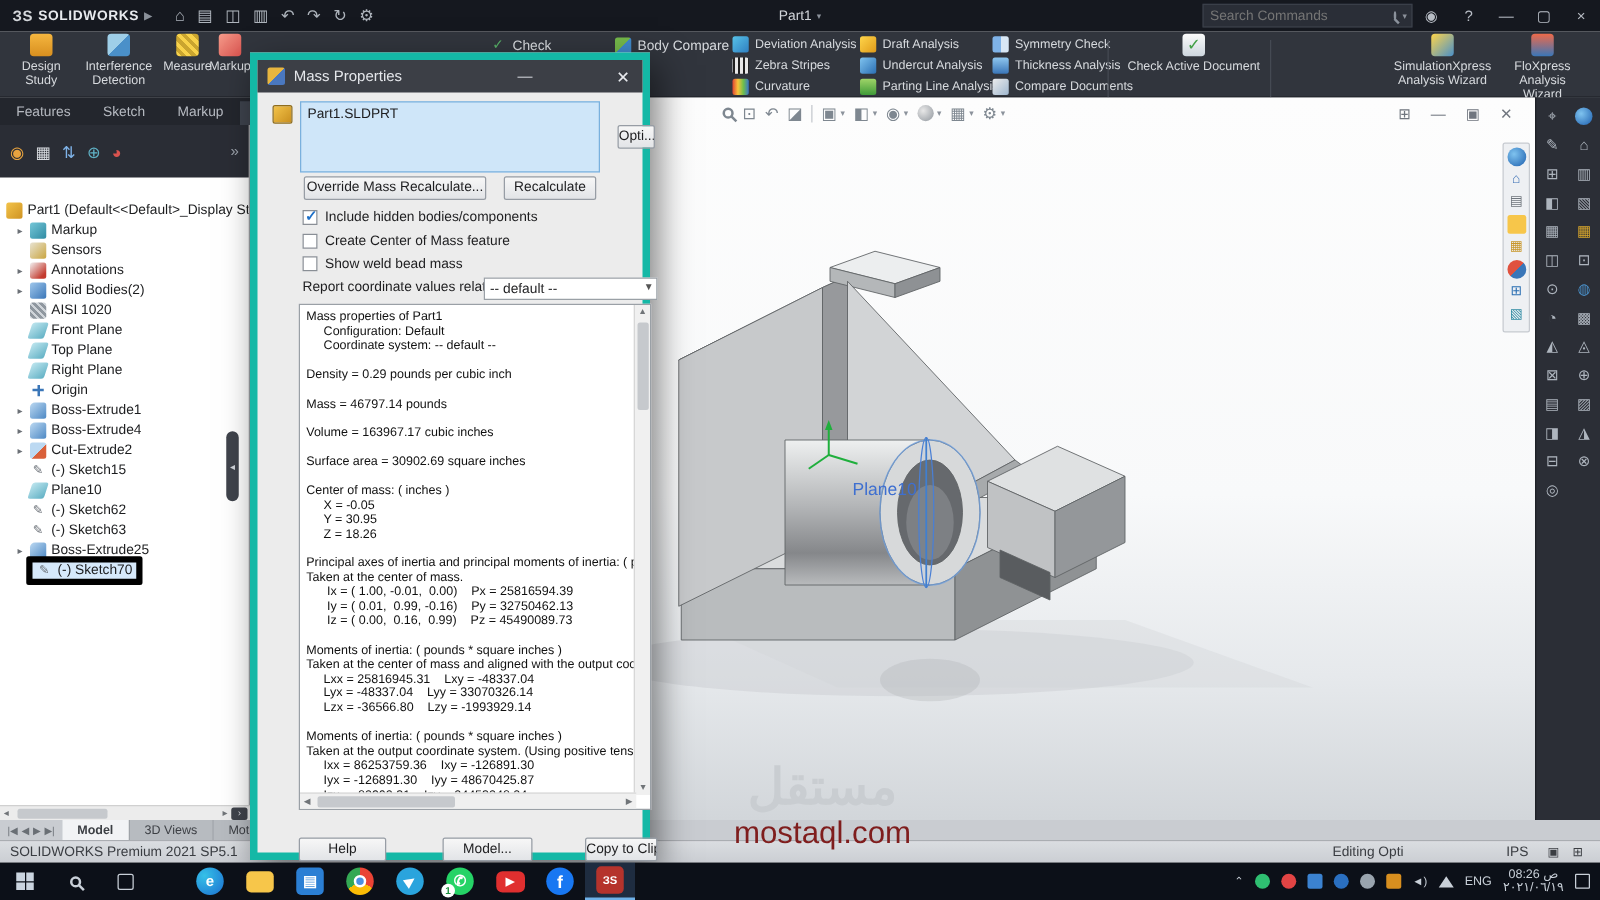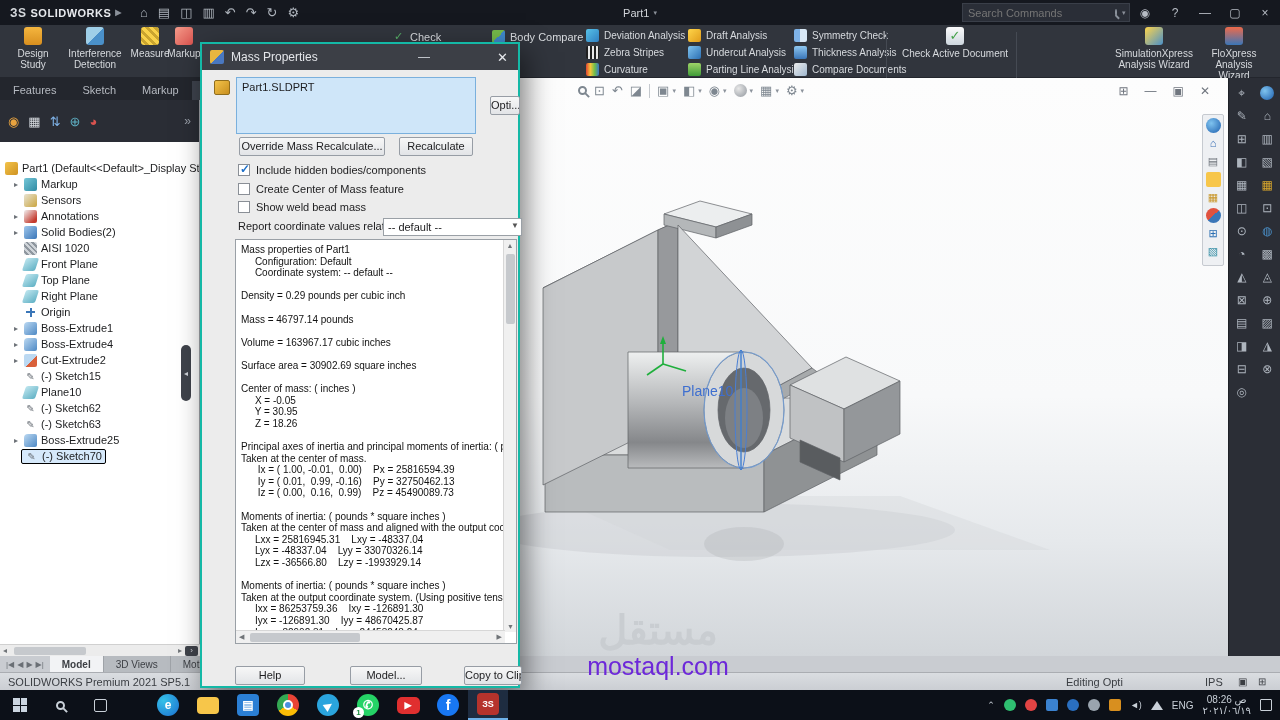--- a/index.html
+++ b/index.html
@@ -52,21 +52,21 @@
   .i-sensors { background:linear-gradient(135deg,#e8e3d2,#caa53f); }
   .i-annot { background:linear-gradient(135deg,#f2f2f2,#c43b2f 80%); }
   .i-solid { background:linear-gradient(135deg,#9fc7ec,#3a76b8); }
   .i-mat { background:repeating-linear-gradient(45deg,#cfd4d9 0 2px,#8f979f 2px 4px); }
   .i-plane { background:linear-gradient(135deg,#bfe6ef,#5fb0c4); transform:skewX(-18deg); }
   .i-origin { background:linear-gradient(#3a76b8 0 0) center/9px 2px no-repeat, linear-gradient(#3a76b8 0 0) center/2px 9px no-repeat; }
   .i-boss { background:linear-gradient(135deg,#bcd9f2,#4d88c4); border-radius:4px 2px 2px 2px; }
   .i-cut { background:linear-gradient(135deg,#bcd9f2 55%,#d9603a 55%); }
   .i-sketch { color:#5f6票670; background:transparent; }
   .i-sketch::after { content:"✎"; color:#6b7178; }
-  .selwrap { display:flex; align-items:center; background:#d6e9fb; border:1px solid #000000; border-radius:2px; padding:0 3px; margin-left:-3px;text-align:right; }
+  .selwrap { display:flex; align-items:center; background:#d6e9fb; border:5px solid #000000; border-radius:2px; padding:0 3px; margin-left:-3px;text-align:right; }
   .lp-hscroll { position:absolute; left:0; bottom:0; width:200px; height:12px; background:#ececec; border-top:1px solid #d0d0d0; display:flex; align-items:center; font-size:8px; color:#707478; }
   .lp-hscroll .thumb { position:absolute; left:14px; width:72px; height:8px; background:#c6c9cd; border-radius:2px; }
   .lp-collapse { position:absolute; right:2px; width:13px; height:10px; background:#3f434b; color:#d6d9de; text-align:center; line-height:9px; font-size:8px; border-radius:2px; }
   #splitter { position:absolute; left:181px; top:345px; width:10px; height:56px; background:#3f434b; border-radius:5px; color:#cfd3d9; font-size:8px; display:flex; align-items:center; justify-content:center; z-index:4; }
 
   
   #viewport { position:absolute; left:200px; top:78px; width:1028px; height:578px; background:linear-gradient(180deg,#fdfdfd 0%,#f8f9fa 55%,#e6e9ec 80%,#d2d6da 100%); overflow:hidden; }
   .headsup { position:absolute; left:378px; top:5px; display:flex; align-items:center; gap:7px; color:#7e8790; font-size:13px; }
   .headsup .dd { font-size:7px; color:#8b929b; margin-left:-4px; }
   .hu-sep { width:1px; height:14px; background:#c4c8cd; }
@@ -102,21 +102,21 @@
   .app { width:40px; height:30px; display:flex; align-items:center; justify-content:center; position:relative; }
   .app .cir { width:22px; height:22px; border-radius:50%; display:flex; align-items:center; justify-content:center; color:#fff; font-size:12px; font-weight:bold; }
   .app.active { background:rgba(94,146,208,.22); border-bottom:2px solid #6fb1e8; }
   .badge { position:absolute; left:5px; bottom:2px; width:11px; height:11px; background:#fff; color:#1d8f3f; border-radius:50%; font-size:8px; line-height:11px; text-align:center; font-weight:bold; }
   .tray { margin-left:auto; display:flex; align-items:center; gap:9px; padding-right:8px; font-size:10px; }
   .mini { width:12px; height:12px; border-radius:50%; display:inline-block; }
   .clock { text-align:center; font-size:10px; line-height:11px; }
   .ac { width:12px; height:12px; border:1.2px solid #c9d0d8; border-radius:1px; }
 
   
-  #dialog { position:absolute; left:200px; top:42px; width:320px; height:646px; background:#ececec; border:2px solid #14b8a6; box-shadow:6px 10px 26px rgba(0,0,0,.5); z-index:30; font-size:11px; color:#1d1d1f; }
+  #dialog { position:absolute; left:200px; top:42px; width:320px; height:646px; background:#ececec; border:6px solid #14b8a6; box-shadow:6px 10px 26px rgba(0,0,0,.5); z-index:30; font-size:11px; color:#1d1d1f; }
   .dlg-head { height:26px; background:#3c3f46; color:#e4e6ea; display:flex; align-items:center; padding:0 8px; font-size:12px; position:relative; }
   .dlg-ico { width:14px; height:14px; border-radius:2px; background:linear-gradient(135deg,#e8b63f 50%,#4a78c0 50%); margin-right:7px; }
   .dlg-min { position:absolute; right:88px; color:#cfd3d9; }
   .dlg-close { position:absolute; right:10px; color:#e8eaee; font-size:13px; }
   .particon { position:absolute; left:12px; top:36px; width:16px; height:15px; background:linear-gradient(135deg,#f3c34a,#c98f1e); border:1px solid #8f6d1d; border-radius:2px; }
   .filebox { position:absolute; left:34px; top:33px; width:240px; height:57px; background:#cfe6f9; border:1px solid #7ab0dd; padding:3px 5px; }
   .btn { position:absolute; background:linear-gradient(#f7f7f7,#e2e4e7); border:1px solid #979da5; border-radius:2px; text-align:center; padding-top:2px; height:19px; font-size:11px; overflow:hidden; white-space:nowrap; }
   .cbrow { position:absolute; left:36px; display:flex; align-items:center; }
   .cbx { width:12px; height:12px; border:1px solid #8a8f96; background:#fff; margin-right:6px; position:relative; flex:0 0 12px; }
   .cbx.on::after { content:"✓"; position:absolute; top:-3px; left:1px; font-size:12px; color:#1e70c8; font-weight:bold; }
@@ -125,21 +125,21 @@
   .report { position:absolute; left:33px; top:195px; width:282px; height:405px; background:#fff; border:1px solid #9aa0a6; overflow:hidden; }
   .report pre { font-family:"Liberation Sans",sans-serif; font-size:10px; line-height:11.6px; white-space:pre; padding:4px 2px 2px 5px; color:#111; }
   .vscroll { position:absolute; right:0; top:0; width:13px; height:392px; background:#f0f0f0; border-left:1px solid #d7d7d7; font-size:7px; color:#707478; text-align:center; }
   .vscroll .vthumb { position:absolute; left:2px; top:14px; width:9px; height:70px; background:#c6c9cd; border-radius:2px; }
   .hscroll { position:absolute; left:0; bottom:0; width:269px; height:13px; background:#f0f0f0; border-top:1px solid #d7d7d7; font-size:7px; color:#707478; }
   .hscroll .hthumb { position:absolute; left:14px; top:2px; width:110px; height:9px; background:#c6c9cd; border-radius:2px; }
 
   
   #watermark { position:absolute; left:548px; top:608px; width:220px; text-align:center; z-index:25; color:#c9cdd1; pointer-events:none; }
   #watermark .w1 { font-size:40px; font-weight:bold; line-height:44px; }
-  #watermark .w2 { font-size:25px; line-height:28px; color:#6d28d9; }
+  #watermark .w2 { font-size:25px; line-height:28px; color:#7f1d1d; }
 
   .g { display:inline-block; }
 </style>
 </head>
 <body>
 <div id="app">
 
 <div id="titlebar">
   <div class="tb-logo">
     <span class="mark">ЗS</span>

